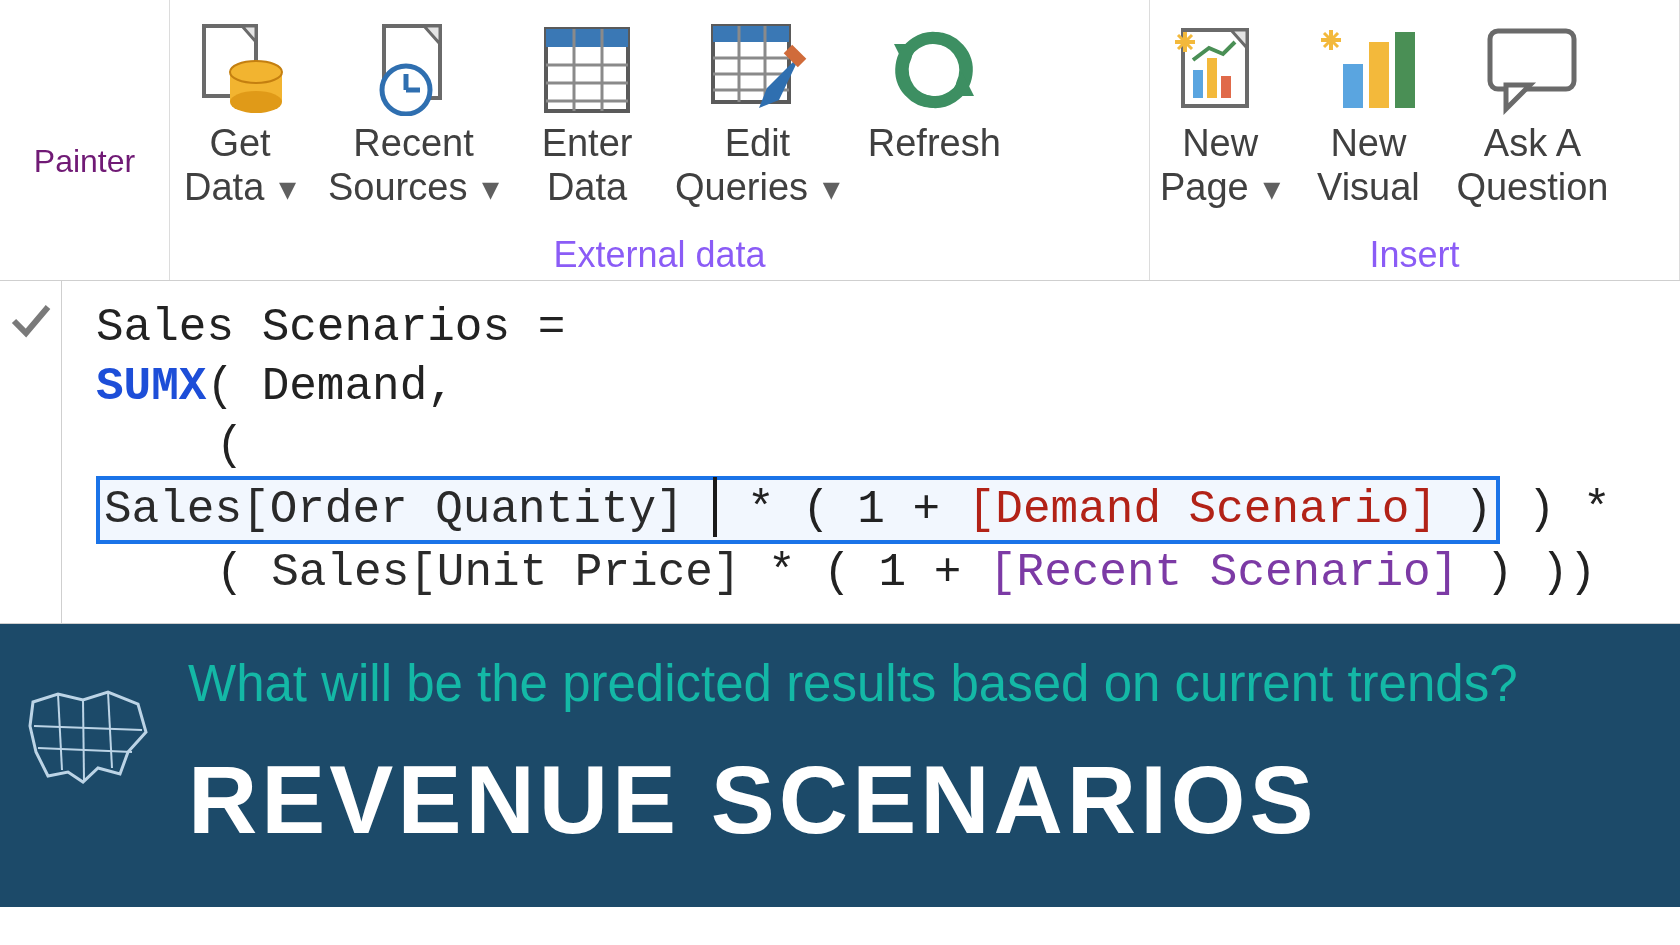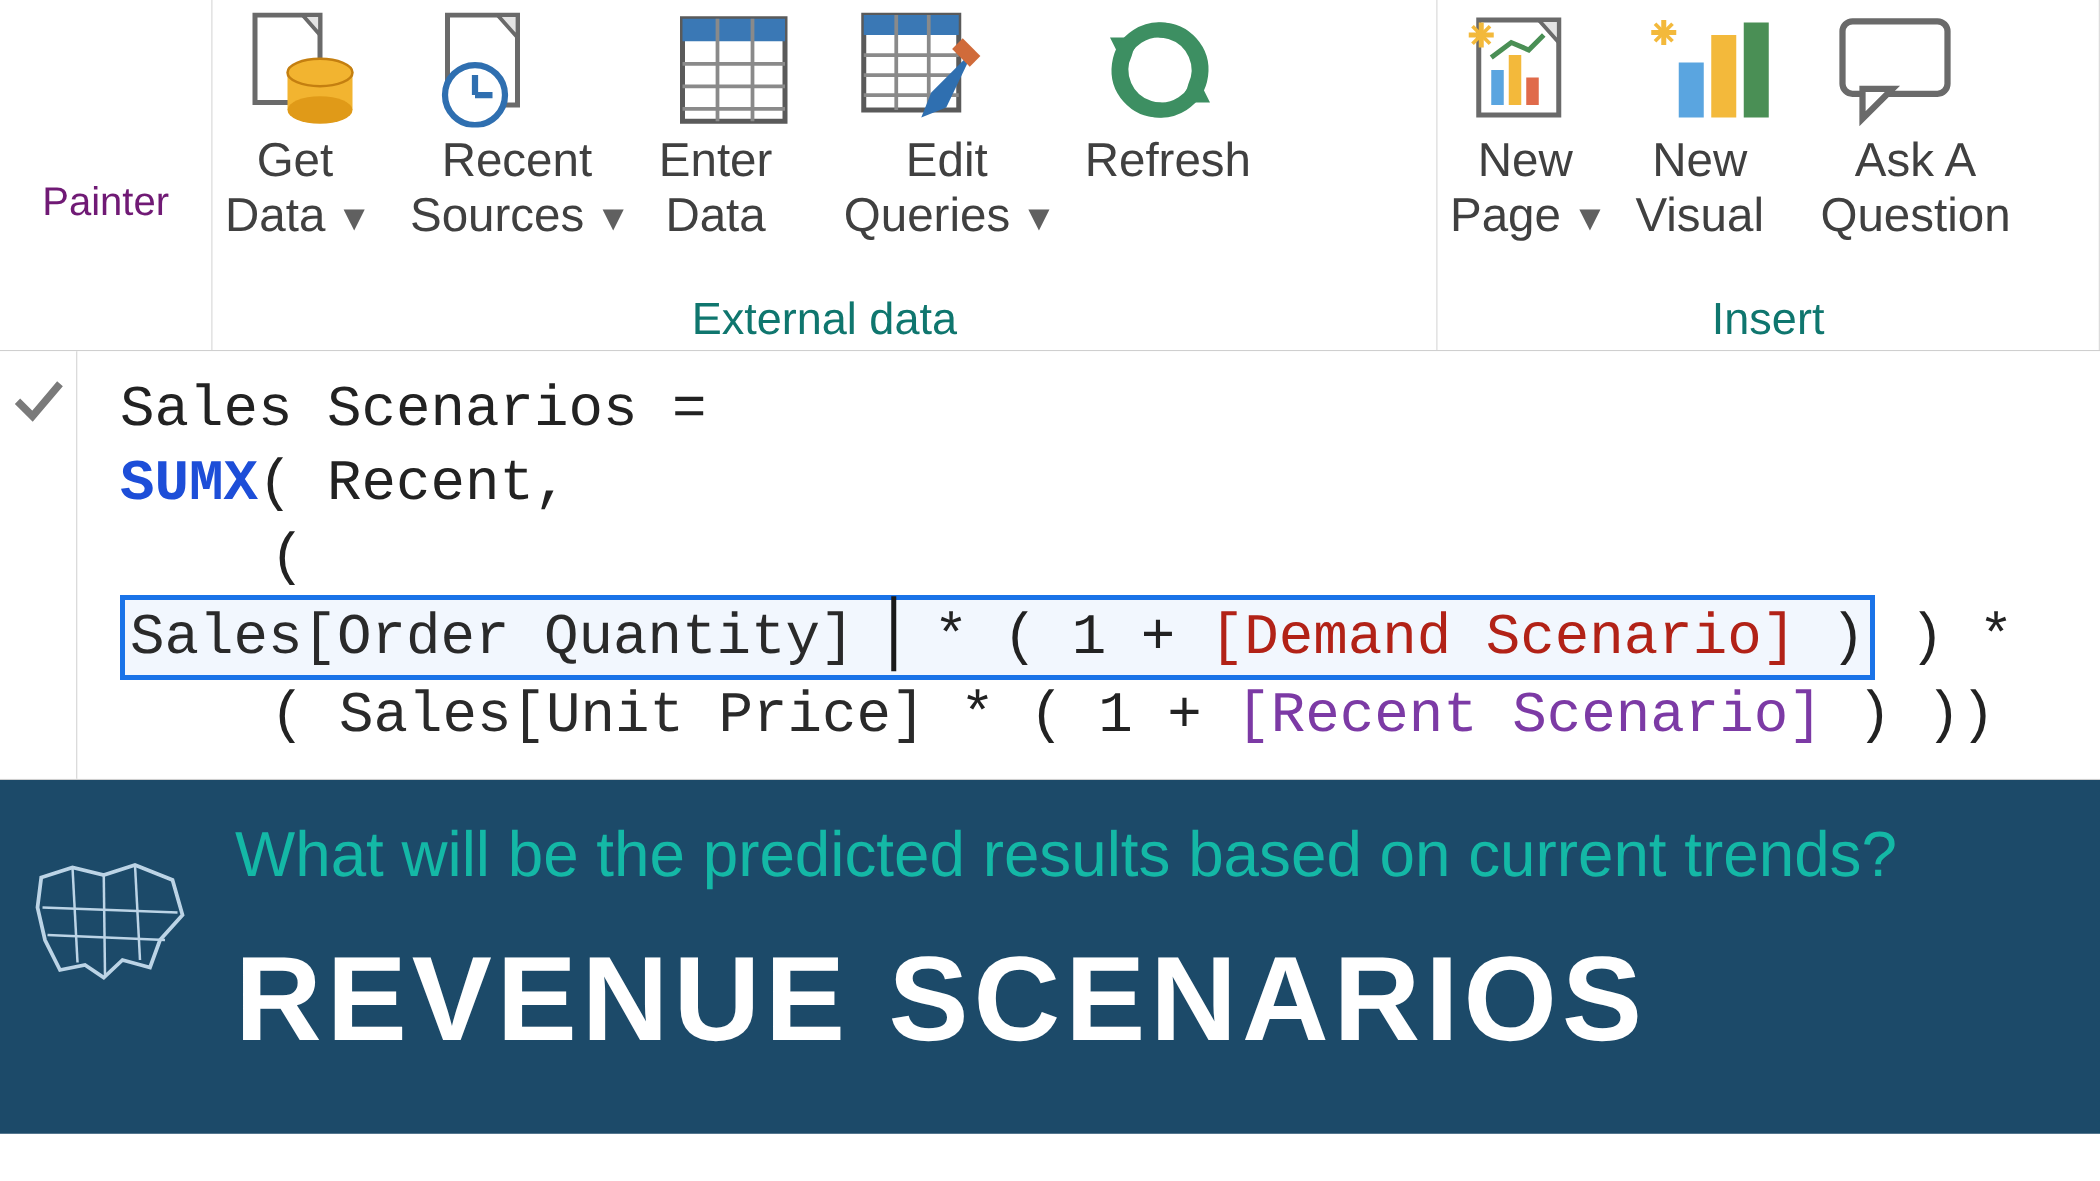--- a/index.html
+++ b/index.html
@@ -1,23 +1,23 @@
 <!DOCTYPE html>
 <html><head>
 <meta charset="utf-8">
 <style>
   * { box-sizing: border-box; margin: 0; padding: 0; }
   html, body { width: 1680px; height: 945px; font-family: "Segoe UI", Arial, sans-serif; background: #fff; overflow: hidden; }
   .ribbon { display: flex; width: 100%; height: 280px; background: #fff; }
   .group { display: flex; flex-direction: column; border-right: 1px solid #dcdcdc; padding: 0 10px 4px 10px; }
   .buttons-row { display: flex; align-items: flex-start; gap: 28px; flex: 1; }
-  .rbtn { display: flex; flex-direction: column; align-items: flex-start; justify-content: flex-start; cursor: pointer; padding-top: 6px; }
+  .rbtn { display: flex; flex-direction: column; align-items: center; justify-content: flex-start; cursor: pointer; padding-top: 20px; }
   .rbtn .icon-slot { width: 120px; height: 100px; display: flex; align-items: center; justify-content: center; }
   .rbtn .label { font-size: 38px; color: #404040; text-align: center; line-height: 1.15; margin-top: 2px; white-space: pre; }
-  .group-label { font-size: 36px; color: #0f766e; text-align: center; margin-top: 8px; }
+  .group-label { font-size: 36px; color: #8b5cf6; text-align: center; margin-top: 8px; }
   .formula-row { display: flex; border-top: 1px solid #cfcfcf; border-bottom: 1px solid #cfcfcf; }
   .fx-btn { width: 62px; border-right: 1px solid #cfcfcf; background: #fff; display: flex; align-items: flex-start; justify-content: center; padding-top: 18px; cursor: pointer; }
   .formula-body { flex: 1; background: #fff; padding: 18px 20px 20px 34px; font-family: Consolas, "Courier New", monospace; font-size: 46px; line-height: 1.28; color: #222; }
   .tok-fn { color: #1d4ed8; font-weight: 600; }
   .tok-col { color: #2a2a2a; }
   .tok-meas1 { color: #b22217; }
   .tok-meas2 { color: #7c3aa5; }
   .hl-box { border: 4px solid #1a73e8; background: rgba(26,115,232,0.06); padding: 0 4px; display: inline-block; }
   .cursor { display: inline-block; width: 4px; height: 60px; background: #1a1a1a; vertical-align: middle; margin: 0 2px; position: relative; top: -3px; }
   .indent1 { display: inline-block; width: 120px; }
@@ -175,21 +175,21 @@
 </div>
 
 <div class="formula-row">
   <div class="fx-btn">
     <svg width="42" height="42" viewBox="0 0 42 42">
       <polyline points="4,22 16,34 38,8" fill="none" stroke="#7a7a7a" stroke-width="6"></polyline>
     </svg>
   </div>
   <div class="formula-body">
     <div><span>Sales Scenarios = </span></div>
-    <div><span class="tok-fn">SUMX</span><span>( Recent,</span></div>
+    <div><span class="tok-fn">SUMX</span><span>( Demand,</span></div>
     <div><span class="indent1"></span><span>( </span><span class="hl-box"><span class="tok-col">Sales[Order Quantity]</span><span>&nbsp;</span><span class="cursor"></span><span> * ( 1 + </span><span class="tok-meas1">[Demand Scenario]</span><span> )</span></span><span> ) *</span></div>
     <div><span class="indent1"></span><span>( </span><span class="tok-col">Sales[Unit Price]</span><span> * ( 1 + </span><span class="tok-meas2">[Recent Scenario]</span><span> )  ))</span></div>
   </div>
 </div>
 
 <div class="report-area">
   <div class="banner">
     <div class="banner-icon">
       <svg width="120" height="110" viewBox="0 0 120 110">
         <path d="M 5 20 L 30 12 L 55 18 L 80 10 L 110 22 L 118 50 L 100 70 L 92 92 L 70 86 L 55 100 L 40 90 L 20 94 L 8 70 L 2 44 Z" fill="none" stroke="#bcd4e6" stroke-width="3"></path>

